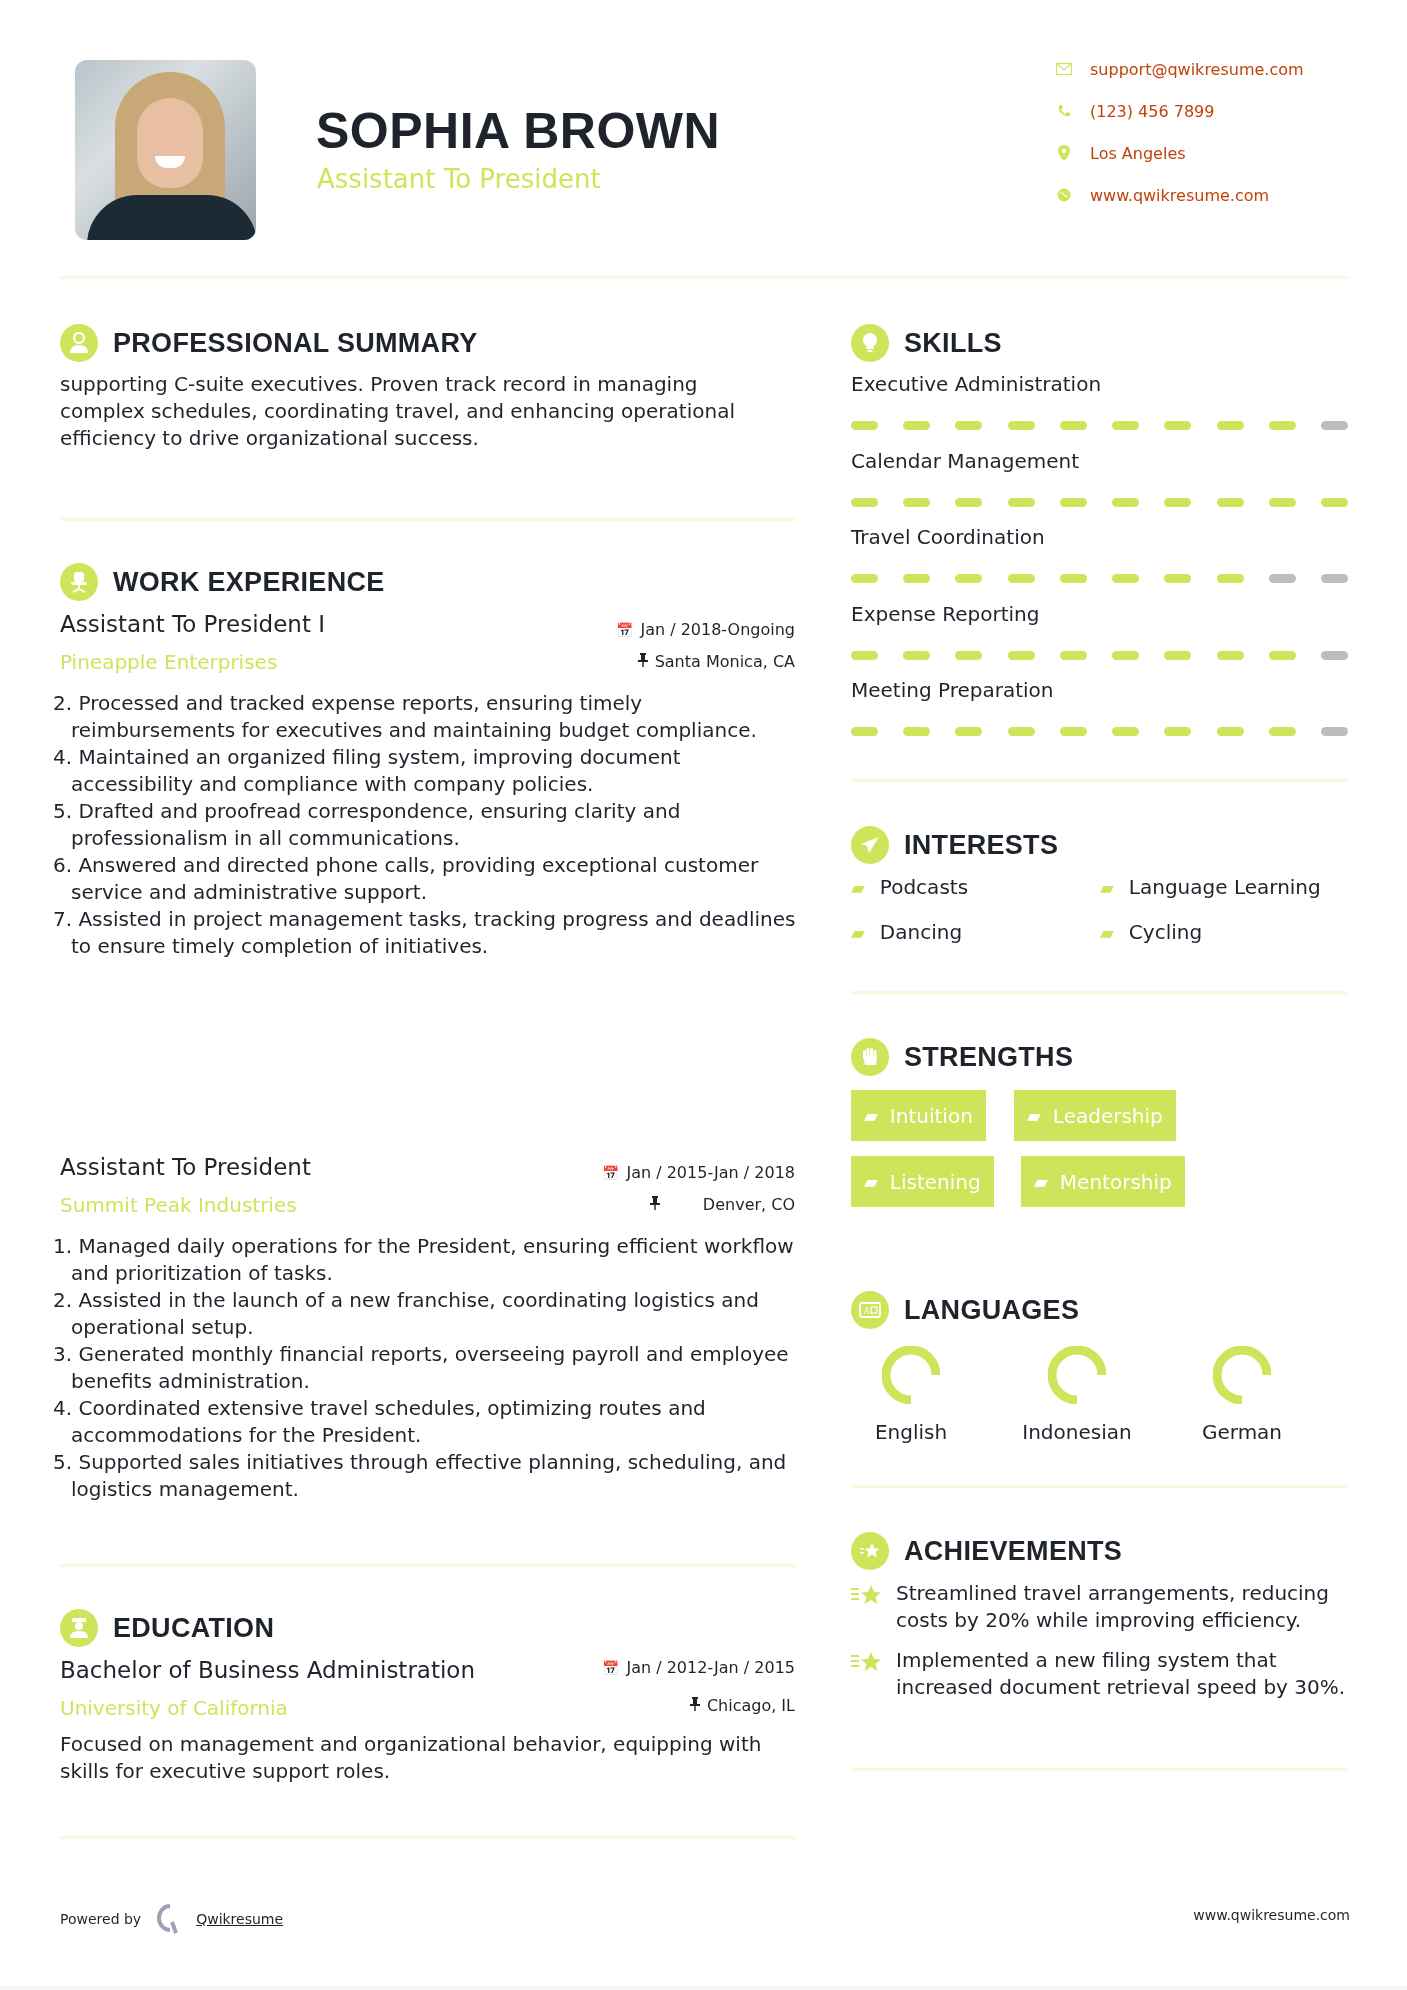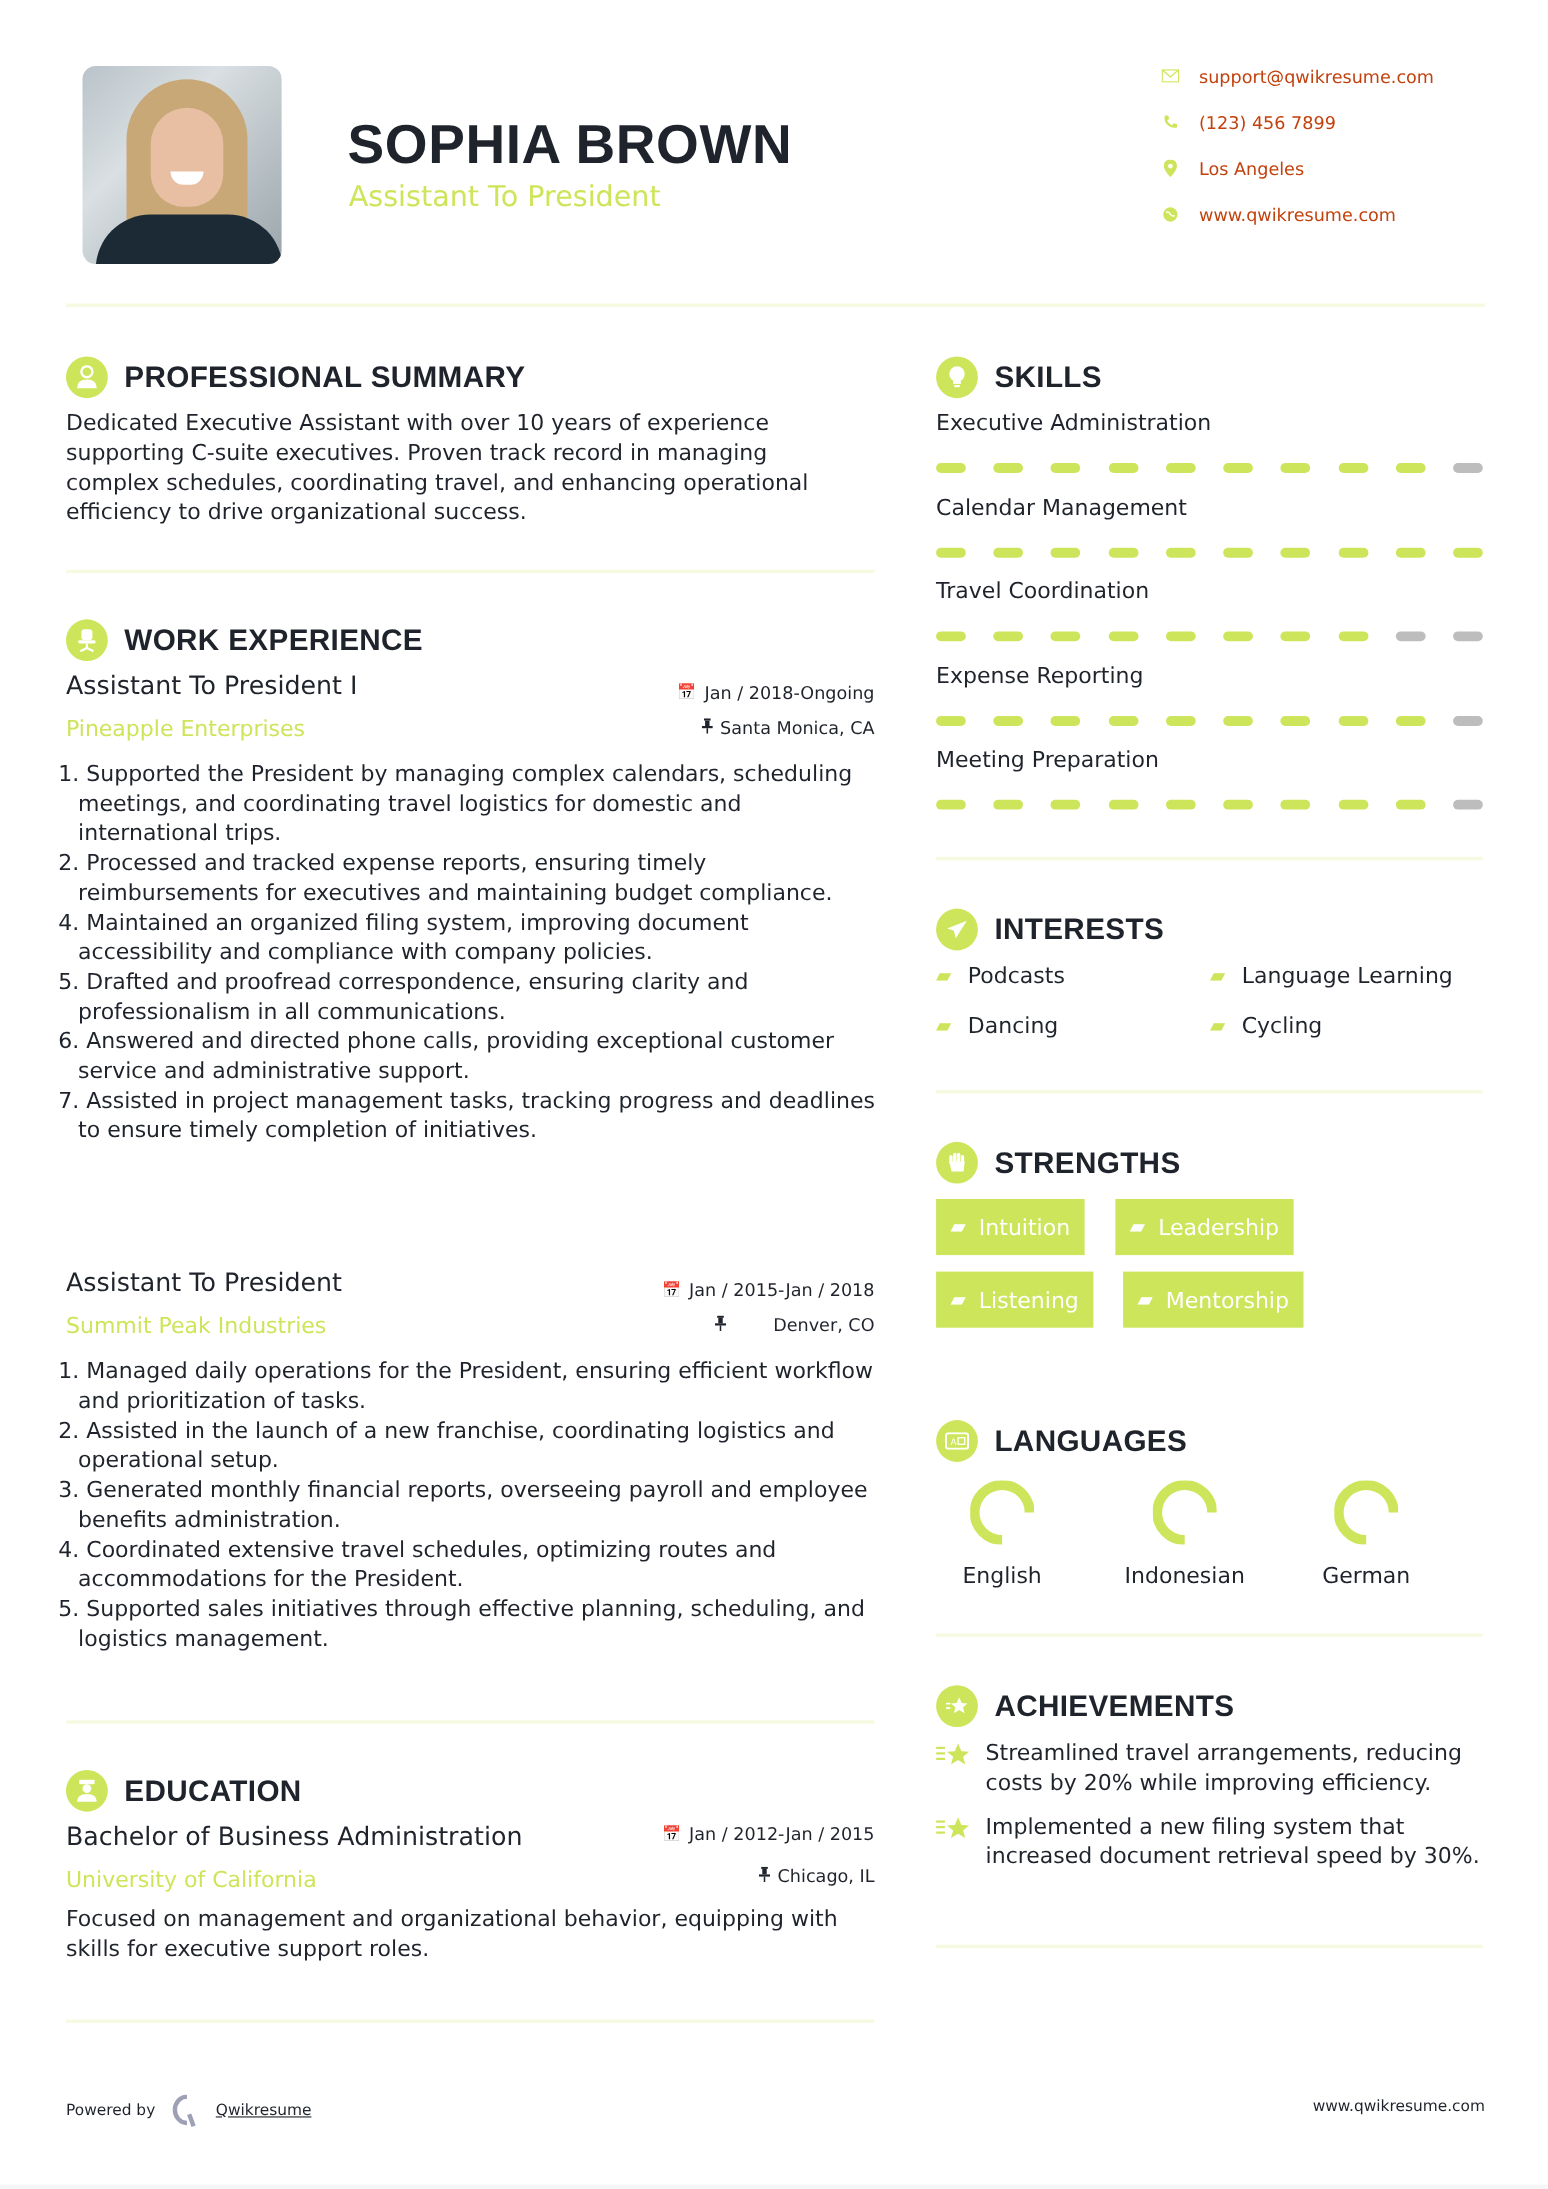--- a/index.html
+++ b/index.html
@@ -99,21 +99,20 @@
 <div class="abs sec-head" style="left:60px; top:324px;">
   <div class="sec-icon">
     <svg width="20" height="22" viewBox="0 0 20 22">
         <circle cx="10" cy="6" r="5" fill="none" stroke="#fff" stroke-width="2.2"></circle>
         <path d="M1 21 Q1 13 10 13 Q19 13 19 21 Z" fill="#fff"></path>
       </svg>
   </div>
   <div class="sec-title">PROFESSIONAL SUMMARY</div>
 </div>
 <div class="abs body-text" style="left:60px; top:371px; width:735px;">
-  <div>Dedicated Executive Assistant with over 10 years of experience</div>
   <div>supporting C-suite executives. Proven track record in managing</div>
   <div>complex schedules, coordinating travel, and enhancing operational</div>
   <div>efficiency to drive organizational success.</div>
 </div>
 <div class="abs divider" style="left:60px; top:518px; width:735px;"></div>
 
 <div class="abs sec-head" style="left:60px; top:563px;">
   <div class="sec-icon">
     <svg width="20" height="22" viewBox="0 0 20 22">
         <rect x="5" y="1" width="10" height="10" rx="3" fill="#fff"></rect>
@@ -136,21 +135,20 @@
     <svg width="10" height="14" viewBox="0 0 10 14">
         <rect x="2" y="0" width="6" height="2" fill="#1f232b"></rect>
         <rect x="3" y="2" width="4" height="5" fill="#1f232b"></rect>
         <rect x="0" y="7" width="10" height="2" fill="#1f232b"></rect>
         <rect x="4.3" y="9" width="1.4" height="5" fill="#1f232b"></rect>
       </svg>
   </span>
   <span>Santa Monica, CA</span>
 </div>
 <ol class="abs duties" style="left:53px; top:690px; width:745px;">
-  <li>1. Supported the President by managing complex calendars, scheduling meetings, and coordinating travel logistics for domestic and international trips.</li>
   <li>2. Processed and tracked expense reports, ensuring timely reimbursements for executives and maintaining budget compliance.</li>
   <li>4. Maintained an organized filing system, improving document accessibility and compliance with company policies.</li>
   <li>5. Drafted and proofread correspondence, ensuring clarity and professionalism in all communications.</li>
   <li>6. Answered and directed phone calls, providing exceptional customer service and administrative support.</li>
   <li>7. Assisted in project management tasks, tracking progress and deadlines to ensure timely completion of initiatives.</li>
 </ol>
 
 <div class="abs job-title" style="left:60px; top:1154px;">Assistant To President</div>
 <div class="abs meta" style="left:540px; top:1163px; width:255px;">
   <span class="mi">📅</span>

